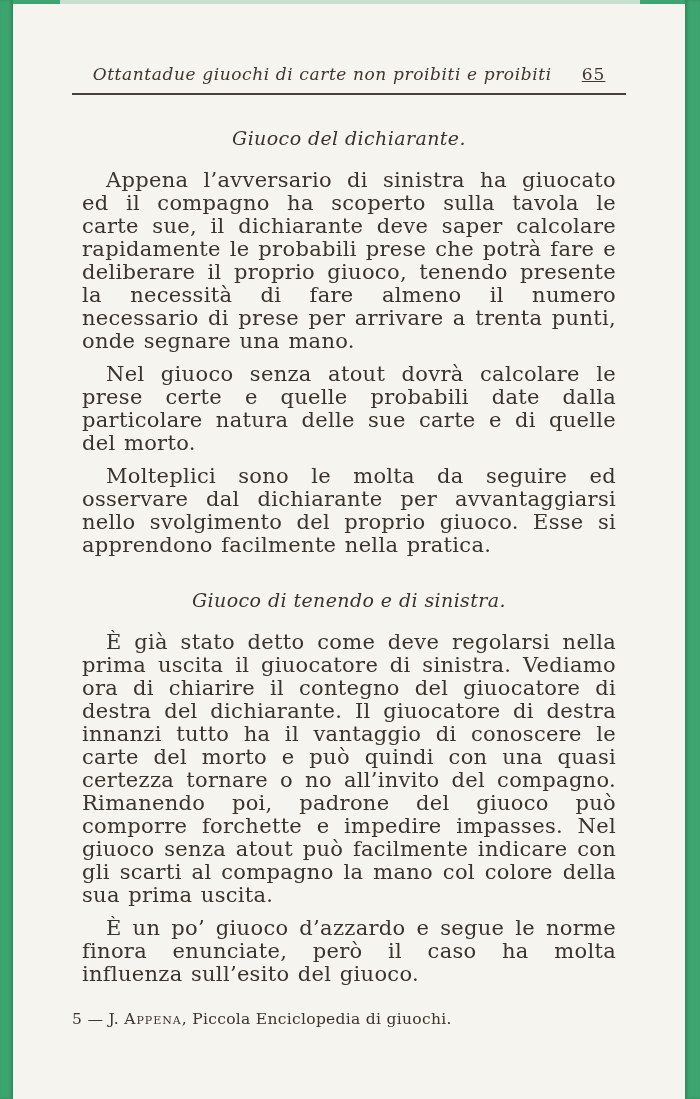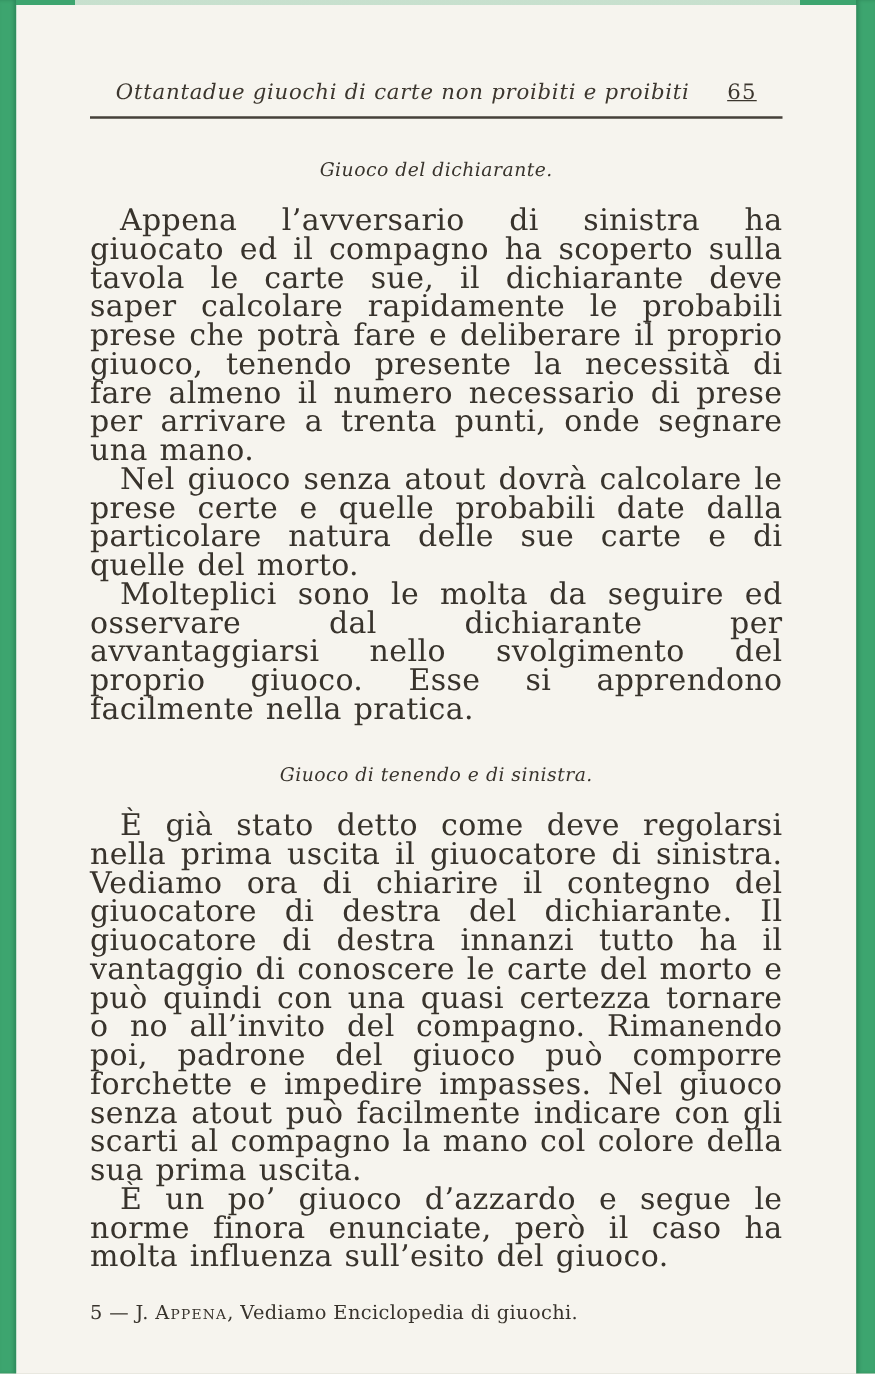--- a/index.html
+++ b/index.html
@@ -46,29 +46,29 @@
   .head-page { font-style: normal; letter-spacing: 1px; text-decoration: underline; }
   .head-rule {
     height: 2px;
     background: #46403a;
     margin-top: 9px;
   }
   .sec-heading {
     font-style: italic;
     font-weight: normal;
     text-align: center;
-    font-size: 15px;
+    font-size: 19px;
     letter-spacing: 0.4px;
     margin: 32px 0 20px 0;
   }
   .para {
-    margin: 0;
+    margin: 10px;
     text-align: justify;
     text-indent: 24px;
-    font-size: 24px;
+    font-size: 21px;
     line-height: 23px;
     letter-spacing: 0.3px;
     word-spacing: 1.5px;
   }
   .it { }
   .sc { font-variant: small-caps; letter-spacing: 1px; }
   .footer-note {
     margin-top: 24px;
     font-size: 15.5px;
     letter-spacing: 0.3px;
@@ -93,16 +93,16 @@
     <h2 class="sec-heading">Giuoco del dichiarante.</h2>
     <p class="para"><span>Appena l’avversario di sinistra ha giuocato ed il compagno ha scoperto sulla tavola le carte sue, il dichiarante deve saper calcolare rapidamente le probabili prese che potrà fare e deliberare il proprio giuoco, tenendo presente la necessità di fare almeno il numero necessario di prese per arrivare a trenta punti, onde segnare una mano.</span></p>
     <p class="para"><span>Nel giuoco </span><span class="it">senza atout</span><span> dovrà calcolare le prese certe e quelle probabili date dalla particolare natura delle sue carte e di quelle del </span><span class="it">morto</span><span>.</span></p>
     <p class="para"><span>Molteplici sono le molta da seguire ed osservare dal dichiarante per avvantaggiarsi nello svolgimento del proprio giuoco. Esse si apprendono facilmente nella pratica.</span></p>
 
     <h2 class="sec-heading">Giuoco di tenendo e di sinistra.</h2>
     <p class="para"><span>È già stato detto come deve regolarsi nella prima uscita il giuocatore di sinistra. Vediamo ora di chiarire il contegno del giuocatore di destra del dichiarante. Il giuocatore di destra innanzi tutto ha il vantaggio di conoscere le carte del </span><span class="it">morto</span><span> e può quindi con una quasi certezza tornare o no all’invito del compagno. Rimanendo poi, padrone del giuoco può comporre forchette e impedire </span><span class="it">impasses</span><span>. Nel giuoco </span><span class="it">senza atout</span><span> può facilmente indicare con gli scarti al compagno la mano col colore della sua prima uscita.</span></p>
 
     <p class="para"><span>È un po’ giuoco d’azzardo e segue le norme finora enunciate, però il caso ha molta influenza sull’esito del giuoco.</span></p>
 
-    <div class="footer-note"><span>5 — J. </span><span class="sc">Appena</span><span>, </span><span class="it">Vediamo Enciclopedia di giuochi.</span></div>
+    <div class="footer-note"><span>5 — J. </span><span class="sc">Appena</span><span>, </span><span class="it">Piccola Enciclopedia di giuochi.</span></div>
 
   </div>
 </div>
 
 </body></html>

